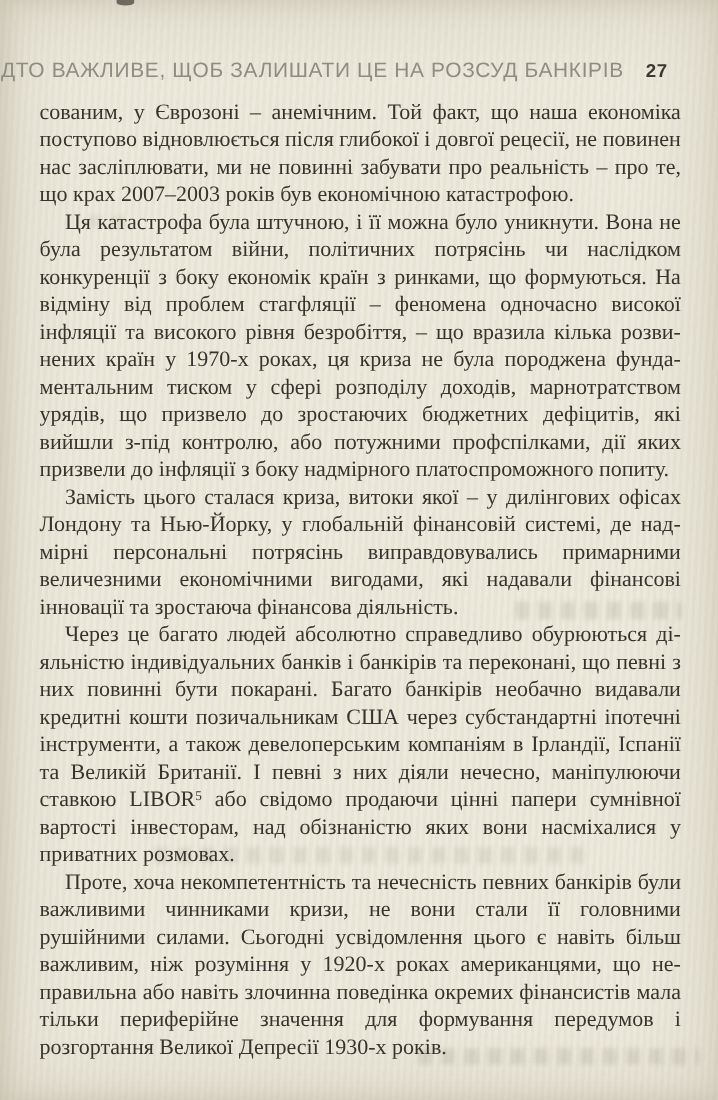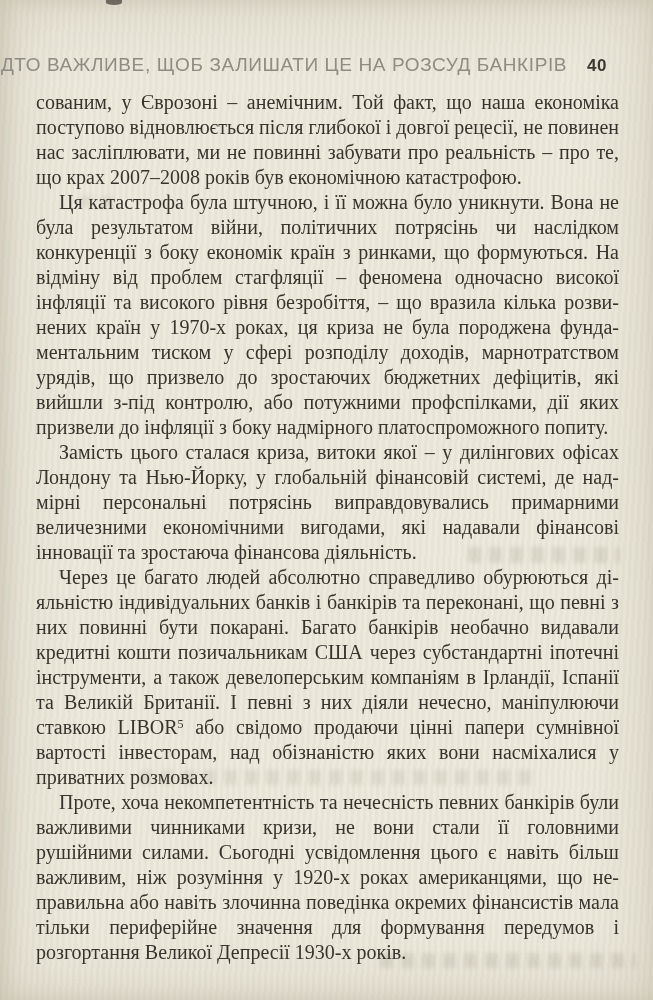--- a/index.html
+++ b/index.html
@@ -76,24 +76,24 @@
 <div class="page">
 
   <div class="artifact speck"></div>
   <div class="artifact bleed bleed-1"></div>
   <div class="artifact bleed bleed-2"></div>
   <div class="artifact bleed bleed-3"></div>
   <div class="artifact bleed bleed-4"></div>
 
   <div class="running-header">
     <span class="running-title">НАДТО ВАЖЛИВЕ, ЩОБ ЗАЛИШАТИ ЦЕ НА РОЗСУД БАНКІРІВ</span>
-    <span class="page-number">40</span>
+    <span class="page-number">27</span>
   </div>
 
   <div class="body-text">
-    <p class="para no-indent">сованим, у Єврозоні – анемічним. Той факт, що наша економіка поступово відновлюється після глибокої і довгої рецесії, не по­винен нас засліплювати, ми не повинні забувати про реальність – про те, що крах 2007–2008 років був економічною катастрофою.</p>
+    <p class="para no-indent">сованим, у Єврозоні – анемічним. Той факт, що наша економіка поступово відновлюється після глибокої і довгої рецесії, не по­винен нас засліплювати, ми не повинні забувати про реальність – про те, що крах 2007–2003 років був економічною катастрофою.</p>
     <p class="para">Ця катастрофа була штучною, і її можна було уникнути. Вона не була результатом війни, політичних потрясінь чи наслідком конкуренції з боку економік країн з ринками, що формуються. На відміну від проблем стагфляції – феномена одночасно високої інфляції та високого рівня безробіття, – що вразила кілька розви­нених країн у 1970-х роках, ця криза не була породжена фунда­ментальним тиском у сфері розподілу доходів, марнотратством урядів, що призвело до зростаючих бюджетних дефіцитів, які вийшли з-під контролю, або потужними профспілками, дії яких призвели до інфляції з боку надмірного платоспроможного попиту.</p>
     <p class="para">Замість цього сталася криза, витоки якої – у дилінгових офісах Лондону та Нью-Йорку, у глобальній фінансовій системі, де над­мірні персональні потрясінь виправдовувались примарними величезними економічними вигодами, які надавали фінансові інновації та зростаюча фінансова діяльність.</p>
     <p class="para"><span>Через це багато людей абсолютно справедливо обурюються ді­яльністю індивідуальних банків і банкірів та переконані, що певні з них повинні бути покарані. Багато банкірів необачно видавали кредитні кошти позичальникам США через субстандартні іпотечні інструменти, а також девелоперським компаніям в Ірландії, Іспанії та Великій Британії. І певні з них діяли нечесно, маніпулюючи ставкою LIBOR</span><sup class="fn">5</sup><span> або свідомо продаючи цінні папери сумнівної вартості інвесторам, над обізнаністю яких вони насміхалися у приватних розмовах.</span></p>
     <p class="para">Проте, хоча некомпетентність та нечесність певних банкірів були важливими чинниками кризи, не вони стали її головними рушійними силами. Сьогодні усвідомлення цього є навіть більш важливим, ніж розуміння у 1920-х роках американцями, що не­правильна або навіть злочинна поведінка окремих фінансистів мала тільки периферійне значення для формування передумов і розгортання Великої Депресії 1930-х років.</p>
   </div>
 
 </div>
 
 </body></html>

